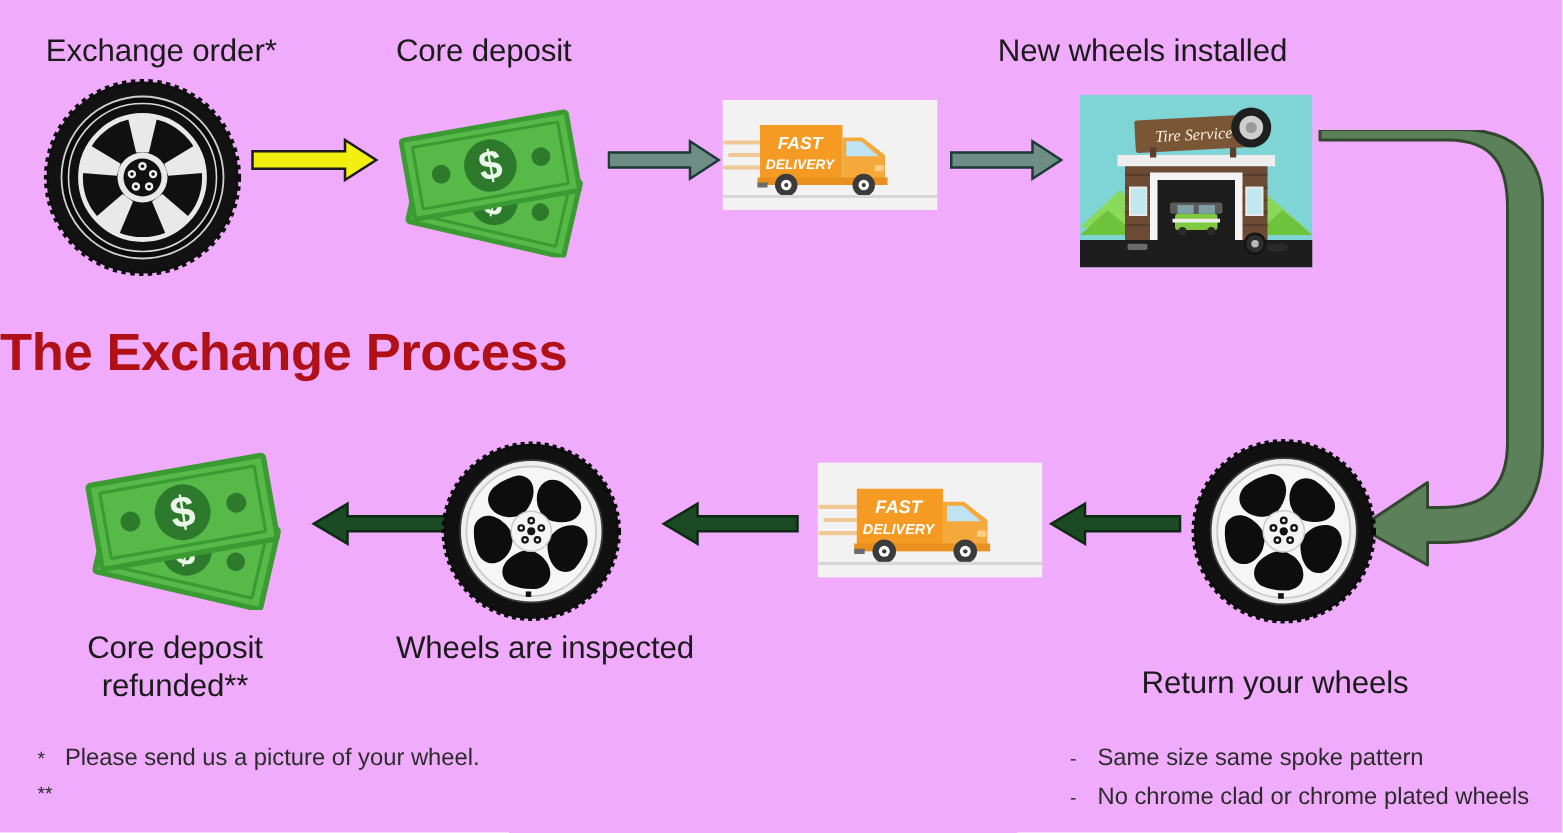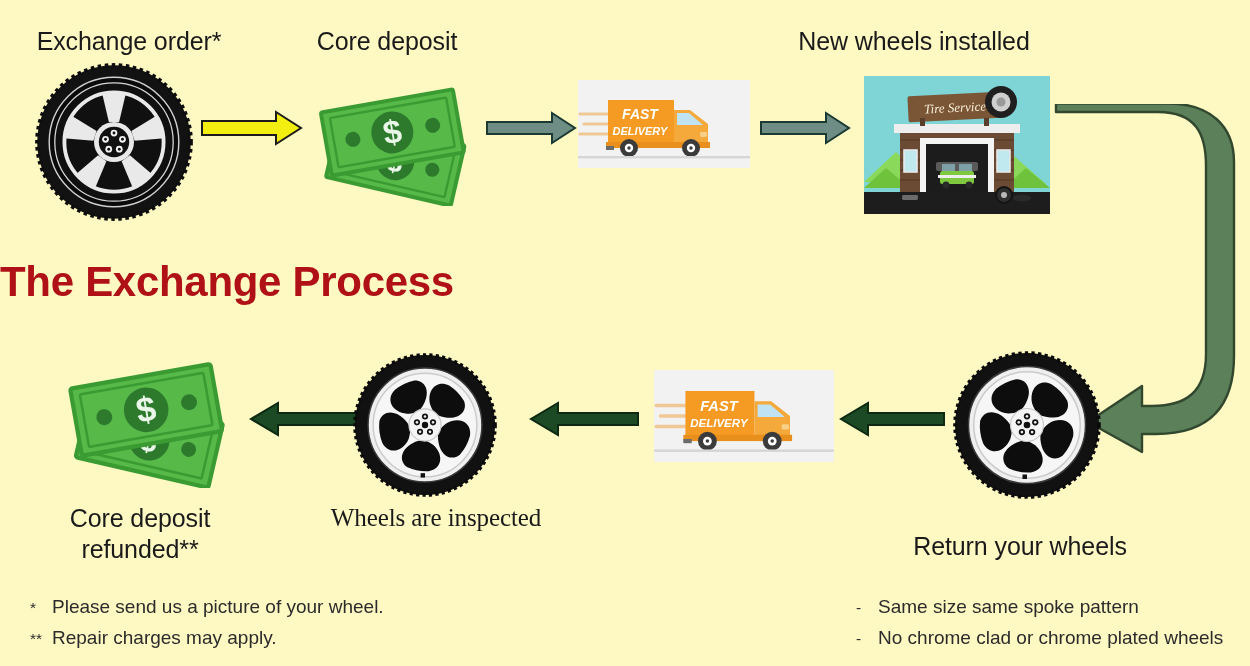--- a/index.html
+++ b/index.html
@@ -9,21 +9,21 @@
     background: #ffffff;
   }
   body {
     font-family: "Liberation Sans", sans-serif;
     -webkit-font-smoothing: antialiased;
   }
   #canvas {
     position: relative;
     width: 1250px;
     height: 666px;
-    background: #fef9c3;
+    background: #f0abfc;
     overflow: hidden;
   }
   .abs { position: absolute; }
 
   
   .step-label {
     font-size: 25px;
     color: #1a1a1a;
     font-weight: 400;
     text-align: center;
@@ -452,32 +452,31 @@
         </g>
         <circle cx="0" cy="0" r="2.2" fill="#111"></circle>
       </g>
       <rect x="47" y="83" width="3" height="3" fill="#111"></rect>
     </svg>
   </div>
 
   <div class="abs step-label" style="left:30px; top:503px; width:220px;">Core deposit
 refunded**</div>
 
-  <div class="abs step-label" style="left:300px; top:503px; width:272px;font-family:Liberation Serif, serif;">Wheels are inspected</div>
+  <div class="abs step-label" style="left:300px; top:503px; width:272px;">Wheels are inspected</div>
 
   <div class="abs step-label" style="left:895px; top:503px; width:250px;margin-top:28px;">Return your wheels</div>
 
   <div class="abs footnote-block" style="left:30px; top:592px; width:420px;">
     <div class="footnote-row">
       <span class="footnote-mark">*</span>
       <span class="footnote-text">Please send us a picture of your wheel.</span>
     </div>
     <div class="footnote-row">
       <span class="footnote-mark">**</span>
-      <span class="footnote-text">Repair charges may apply.</span>
     </div>
   </div>
 
   <div class="abs footnote-block" style="left:856px; top:592px; width:400px;">
     <div class="footnote-row">
       <span class="footnote-mark">-</span>
       <span class="footnote-text">Same size same spoke pattern</span>
     </div>
     <div class="footnote-row">
       <span class="footnote-mark">-</span>

